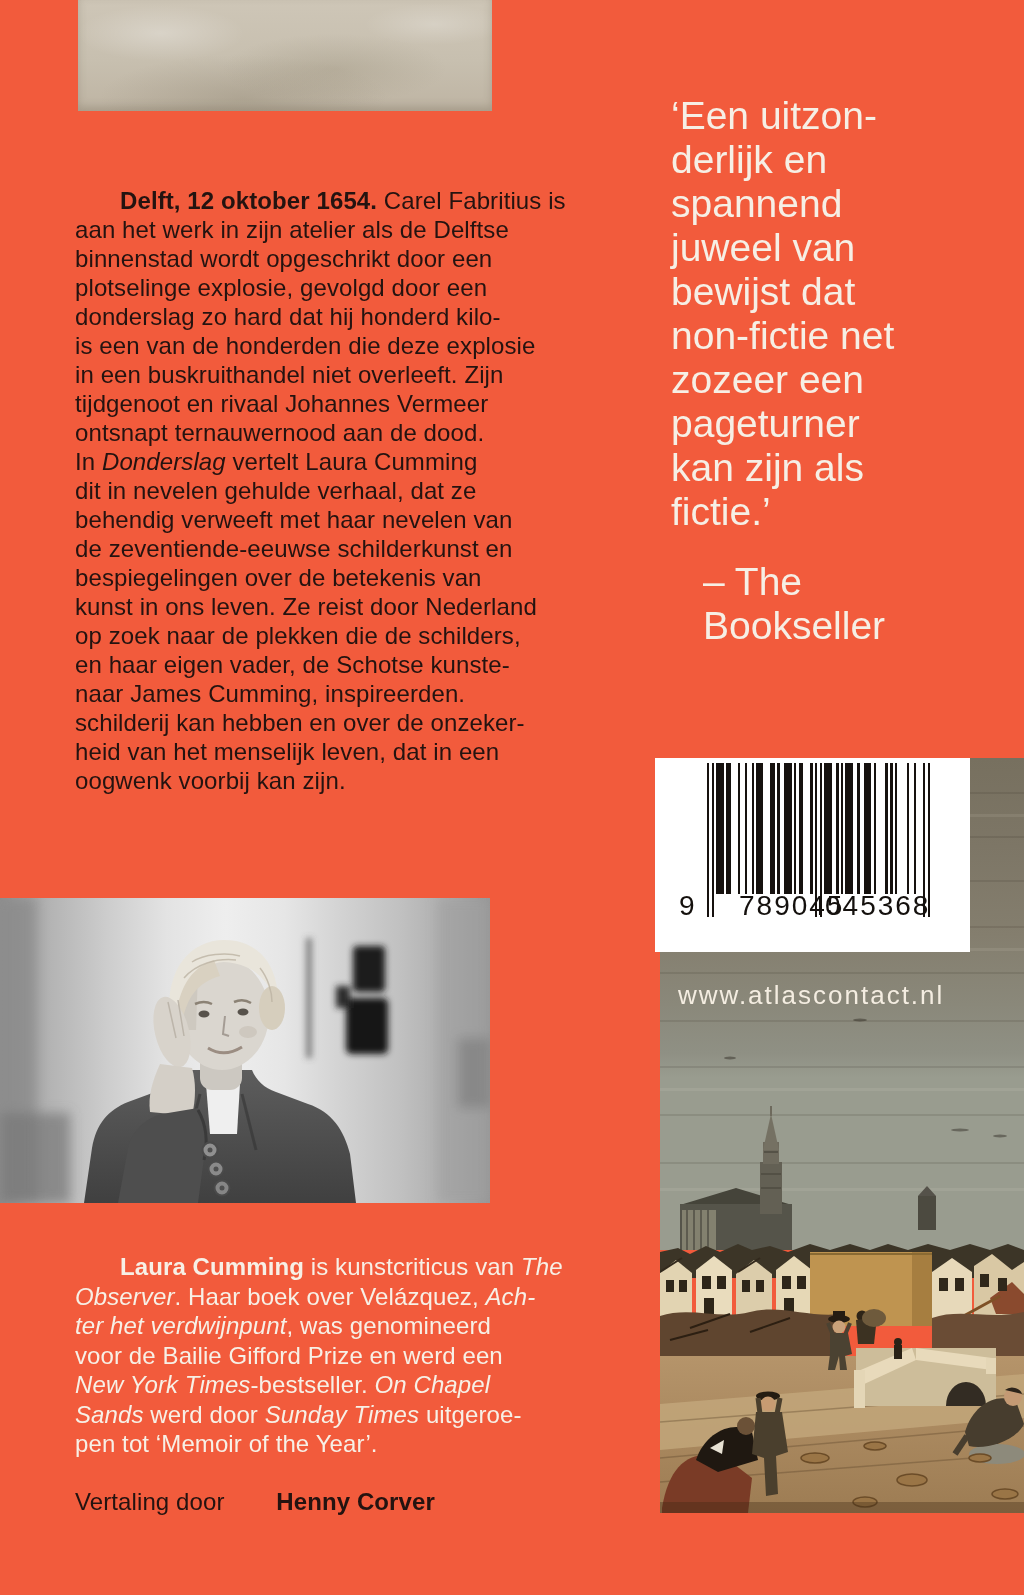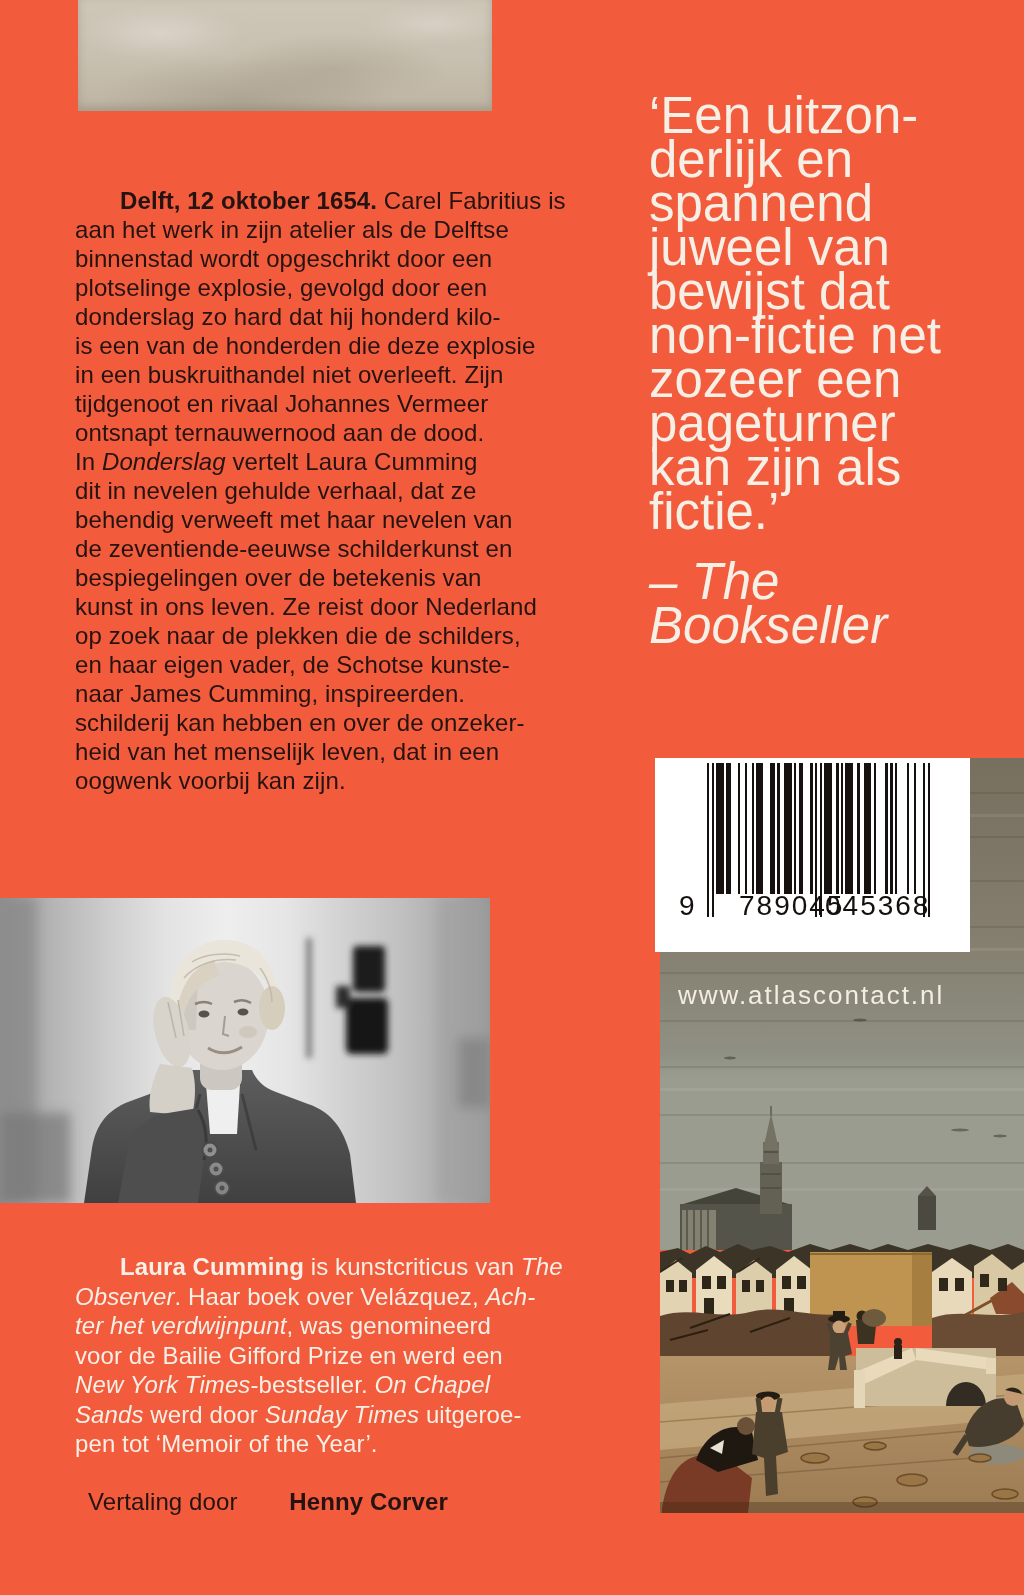--- a/index.html
+++ b/index.html
@@ -17,22 +17,22 @@
       radial-gradient(ellipse 160px 50px at 62% 62%, rgba(150,140,118,.32), transparent 70%),
       radial-gradient(ellipse 100px 30px at 86% 22%, rgba(255,255,255,.22), transparent 70%),
       radial-gradient(ellipse 200px 60px at 40% 88%, rgba(128,118,98,.28), transparent 72%),
       linear-gradient(180deg,#cec6b7 0%,#c7bfaf 55%,#beb4a3 100%);
     box-shadow:inset 0 -4px 8px rgba(90,80,60,.25);}
 
   
   .blurb{position:absolute;left:75px;top:186px;font-size:24px;line-height:29px;color:#241310;letter-spacing:.1px;}
 
   
-  .quote{position:absolute;left:649px;top:94px;font-size:51px;line-height:44px;color:#f6efe5;font-weight:400;}
-  .quote .attr{margin-top:26px;font-style:italic;}
+  .quote{position:absolute;left:671px;top:94px;font-size:39px;line-height:44px;color:#f6efe5;font-weight:400;}
+  .quote .attr{margin-top:26px;margin-left:32px;}
 
   
   .painting{position:absolute;left:660px;top:758px;width:364px;height:755px;}
   .painting svg{display:block;width:100%;height:100%;}
 
   
   .barcode-box{position:absolute;left:655px;top:758px;width:315px;height:194px;background:#ffffff;}
   .bars{position:absolute;left:52px;top:5px;width:223px;height:154px;}
   .bars div{position:absolute;top:0;background:#16110e;}
   .bdigit{position:absolute;font-size:28px;color:#14100d;top:132px;letter-spacing:2px;}
@@ -42,21 +42,21 @@
 
   
   .website{position:absolute;left:678px;top:980px;font-size:26px;letter-spacing:2px;color:#f4ede1;}
 
   
   .photo{position:absolute;left:0;top:898px;width:490px;height:305px;}
   .photo svg{display:block;width:100%;height:100%;}
 
   
   .bio{position:absolute;left:75px;top:1252px;font-size:24px;line-height:29.5px;color:#f7f0e6;letter-spacing:.1px;}
-  .translation{position:absolute;left:88px;top:1488px;font-size:24px;color:#241310;letter-spacing:.1px;}
+  .translation{position:absolute;left:75px;top:1488px;font-size:24px;color:#241310;letter-spacing:.1px;}
 </style>
 </head>
 <body>
 
 <div class="cover">
 
   <div class="frag"></div>
 
   <div class="blurb">
       <div class="tline"><span class="b">Delft, 12 oktober 1654.</span><span> Carel Fabritius is</span></div>

